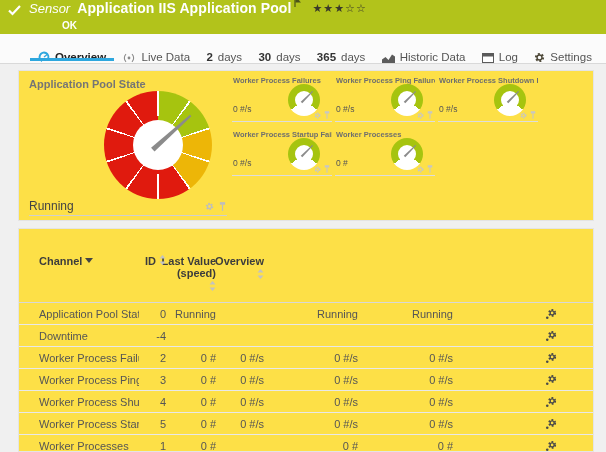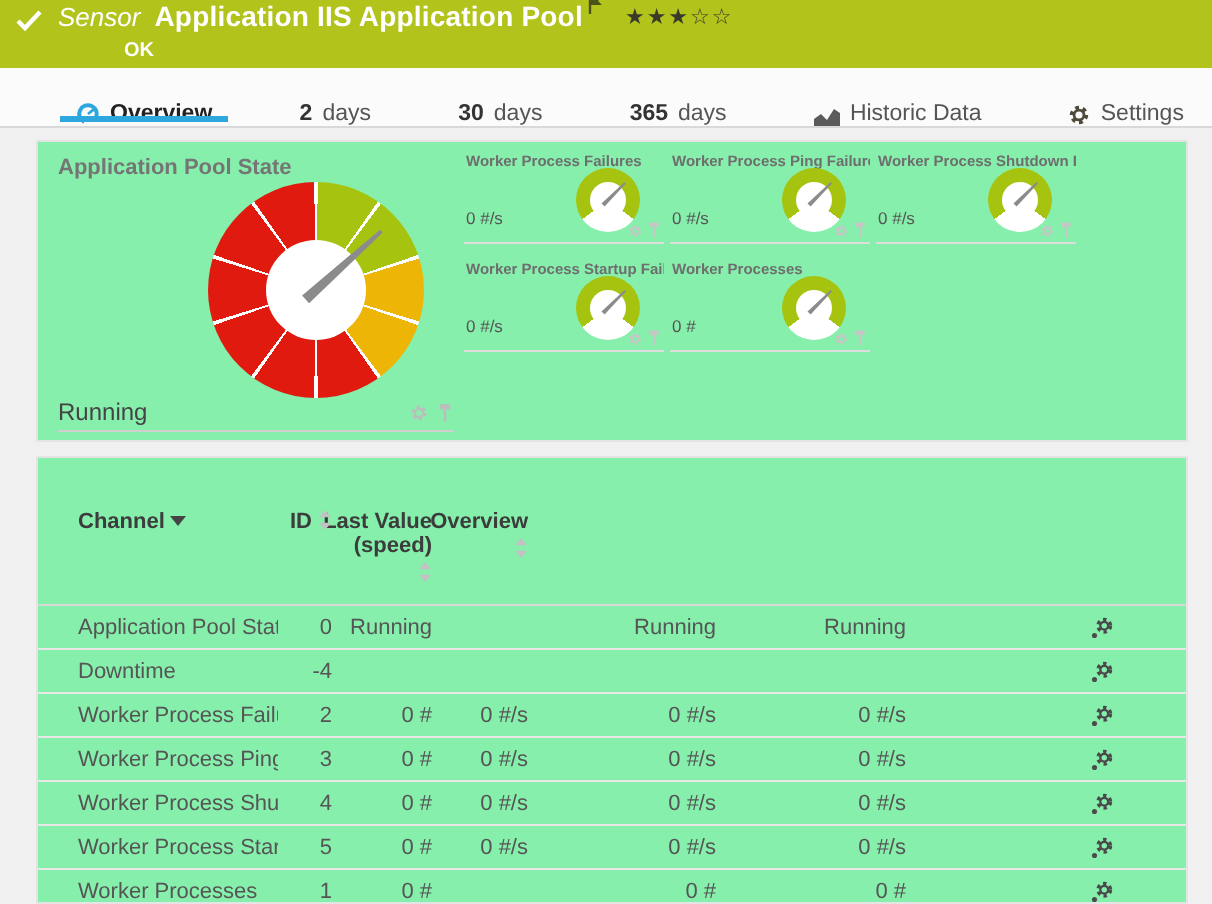--- a/index.html
+++ b/index.html
@@ -30,21 +30,21 @@
     padding:0 12px 0 36px; font-size:11.5px; color:#555;
   }
   .tab { display:flex; align-items:flex-end; gap:5px; cursor:pointer; padding:0 2px; position:relative; }
   .tab .num { font-weight:bold; color:#333; }
   .tab.active { color:#222; font-weight:bold; }
   .tab.active::after {
     content:""; position:absolute; left:-6px; right:-6px; bottom:2px; height:3px;
     background:var(--accent-blue);
   }
   
-  .panel { position:absolute; left:18px; width:576px; background:#86efac; border:1px solid #e4e4e4; }
+  .panel { position:absolute; left:18px; width:576px; background:#fde047; border:1px solid #e4e4e4; }
   .panel-overview { top:70px; height:151px; }
   .panel-table { top:228px; height:224px; }
   .panel-title { position:absolute; left:10px; top:7px; font-size:11px; font-weight:600; color:#757575; }
   
   .big-gauge { position:absolute; left:85px; top:20px; width:108px; height:108px; }
   .big-ring { position:absolute; inset:0; border-radius:50%; }
   .big-hole { position:absolute; inset:29px; border-radius:50%; background:#fff; }
   .big-needle { position:absolute; left:0; top:0; }
   .gauge-status { position:absolute; left:10px; top:128px; font-size:12px; color:#444; }
   .status-icons { position:absolute; left:186px; top:131px; display:flex; gap:5px; align-items:center; }
@@ -108,38 +108,56 @@
   <div class="tab active">
     <span>
       <svg width="12" height="12" viewBox="0 0 12 12">
           <circle cx="6" cy="6" r="4.4" fill="none" stroke="#2ea7de" stroke-width="2" stroke-dasharray="21 7" transform="rotate(115 6 6)"></circle>
           <path d="M6 6 L9.5 3.2" stroke="#2ea7de" stroke-width="1.4"></path>
         </svg>
     </span>
     <span>Overview</span>
   </div>
   <div class="tab">
+    <span>
+      <svg width="14" height="10" viewBox="0 0 14 10">
+          <circle cx="7" cy="5" r="1.4" fill="#8a8a8a"></circle>
+          <path d="M4 1.2 A5.2 5.2 0 0 0 4 8.8 M10 1.2 A5.2 5.2 0 0 1 10 8.8" stroke="#8a8a8a" stroke-width="1.1" fill="none"></path>
+        </svg>
+    </span>
+    <span>Live Data</span>
+  </div>
+  <div class="tab">
     <span class="num">2</span>
     <span>days</span>
   </div>
   <div class="tab">
     <span class="num">30</span>
     <span>days</span>
   </div>
   <div class="tab">
     <span class="num">365</span>
     <span>days</span>
   </div>
   <div class="tab">
     <span>
       <svg width="13" height="10" viewBox="0 0 13 10">
           <path d="M0 10 V6.5 L3.5 4 L6.5 7 L10 1.5 L13 3.5 V10 Z" fill="#5b5b5b"></path>
         </svg>
     </span>
     <span>Historic Data</span>
+  </div>
+  <div class="tab">
+    <span>
+      <svg width="12" height="10" viewBox="0 0 12 10">
+          <rect x="0.5" y="0.5" width="11" height="9" fill="#fff" stroke="#5b5b5b"></rect>
+          <rect x="0.5" y="0.5" width="11" height="3" fill="#5b5b5b"></rect>
+        </svg>
+    </span>
+    <span>Log</span>
   </div>
   <div class="tab">
     <span>
       <svg width="11" height="11" viewBox="0 0 16 16">
           <circle cx="8" cy="8" r="5" fill="none" stroke="#4f4a3a" stroke-width="3.4" stroke-dasharray="2.6 2.6"></circle>
           <circle cx="8" cy="8" r="3.6" fill="none" stroke="#4f4a3a" stroke-width="2"></circle>
         </svg>
     </span>
     <span>Settings</span>
   </div>

